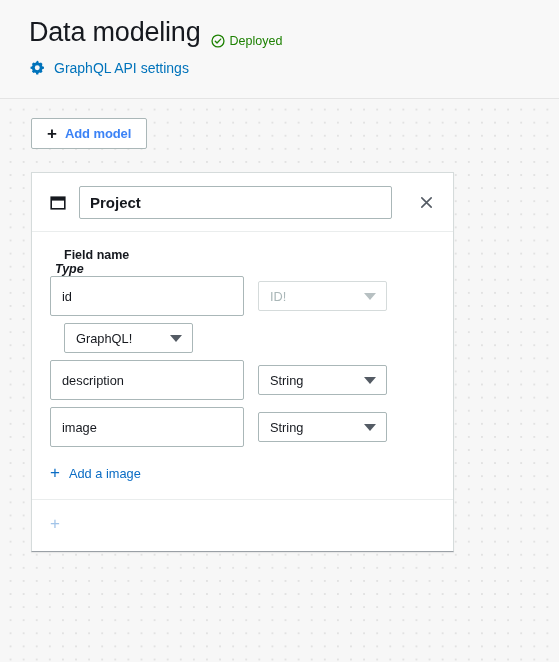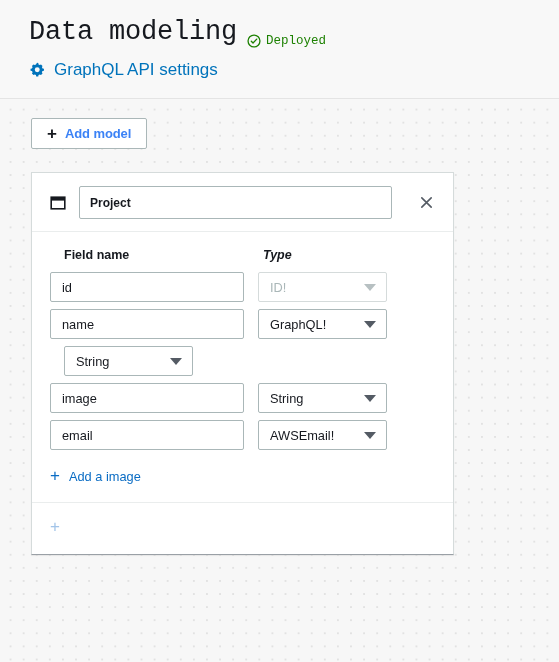--- a/index.html
+++ b/index.html
@@ -20,21 +20,20 @@
     width: 559px;
     height: 99px;
     background: #f8f8f8;
     border-bottom: 1px solid #e4e4e4;
   }
   #header-inner { padding: 18px 0 0 29px; }
   .title-row {
     display: flex;
     align-items: center;
     gap: 10px;
-    font-family: Liberation Mono, monospace;
   }
   #page-title {
     font-size: 27px;
     font-weight: 400;
     color: #16191f;
     letter-spacing: -0.2px;
     line-height: 1.1;
   }
   .status-badge {
     display: flex;
@@ -52,21 +51,21 @@
   #settings-link {
     display: flex;
     align-items: center;
     gap: 9px;
     margin-top: 12px;
     text-decoration: none;
     cursor: pointer;
     width: fit-content;
   }
   #settings-link .label {
-    font-size: 17px;
+    font-size: 14px;
     color: #0073bb;
   }
   .gear { width: 16px; height: 16px; display: block; }
 
   
   #canvas {
     position: absolute;
     left: 0; top: 99px;
     width: 559px;
     height: 563px;
@@ -126,21 +125,21 @@
     gap: 13px;
   }
   .model-icon { width: 16px; height: 16px; flex: none; display: block; }
   #model-name-input {
     flex: 1;
     height: 33px;
     border: 1px solid #aab7b8;
     border-radius: 2px;
     padding: 0 10px;
     font-family: inherit;
-    font-size: 12px;
+    font-size: 15px;
     font-weight: 700;
     color: #16191f;
     background: #fff;
     outline: none;
   }
   #close-model-button {
     flex: none;
     width: 26px; height: 26px;
     background: none;
     border: none;
@@ -150,40 +149,41 @@
     display: flex;
     align-items: center;
     justify-content: center;
   }
   .x-icon { width: 15px; height: 15px; display: block; }
 
   
   .fields-section { padding: 16px 18px 17px 18px; }
   .col-headers {
     display: flex;
-    margin-bottom: 10px;
+    margin-bottom: 0;
+    flex-direction: column;
   }
   .col-headers .h {
     font-size: 12.5px;
     font-weight: 700;
     color: #16191f;
   }
   .h-field { width: 208px; padding-left: 14px; }
   .h-type  { padding-left: 5px; font-style: italic; }
 
   .field-row {
     display: flex;
     align-items: center;
     margin-bottom: 7px;
   }
   .field-row:last-child { margin-bottom: 0; }
 
   .field-name-input {
     width: 194px;
-    height: 30px;
+    height: 40px;
     border: 1px solid #aab7b8;
     border-radius: 2px;
     padding: 0 11px;
     font-family: inherit;
     font-size: 12.8px;
     color: #16191f;
     background: #fff;
     outline: none;
   }
   .type-select {
@@ -303,46 +303,39 @@
       </div>
       <div id="fields-list">
           <div class="field-row">
             <input type="text" class="field-name-input" readonly="" value="id" style="">
             <div class="type-select disabled">
               <span class="val">ID!</span>
               <span class="caret"></span>
             </div>
           </div>
           <div class="field-row">
-            <input type="text" class="field-name-input" value="name" style="">
             <div class="type-select">
               <span class="val">GraphQL!</span>
               <span class="caret"></span>
             </div>
           </div>
           <div class="field-row">
+            <input type="text" class="field-name-input" value="description" style="">
             <div class="type-select">
               <span class="val">String</span>
               <span class="caret"></span>
             </div>
           </div>
           <div class="field-row">
             <input type="text" class="field-name-input" value="image" style="">
             <div class="type-select">
               <span class="val">String</span>
               <span class="caret"></span>
             </div>
           </div>
-          <div class="field-row">
-            <input type="text" class="field-name-input" value="email" style="">
-            <div class="type-select">
-              <span class="val">AWSEmail!</span>
-              <span class="caret"></span>
-            </div>
-          </div>
         </div>
     </div>
 
     <div class="add-field-row">
       <button class="add-link" id="add-field-button">
         <span class="plus-ico">+</span>
         <span class="label">Add a image</span>
       </button>
     </div>
 

